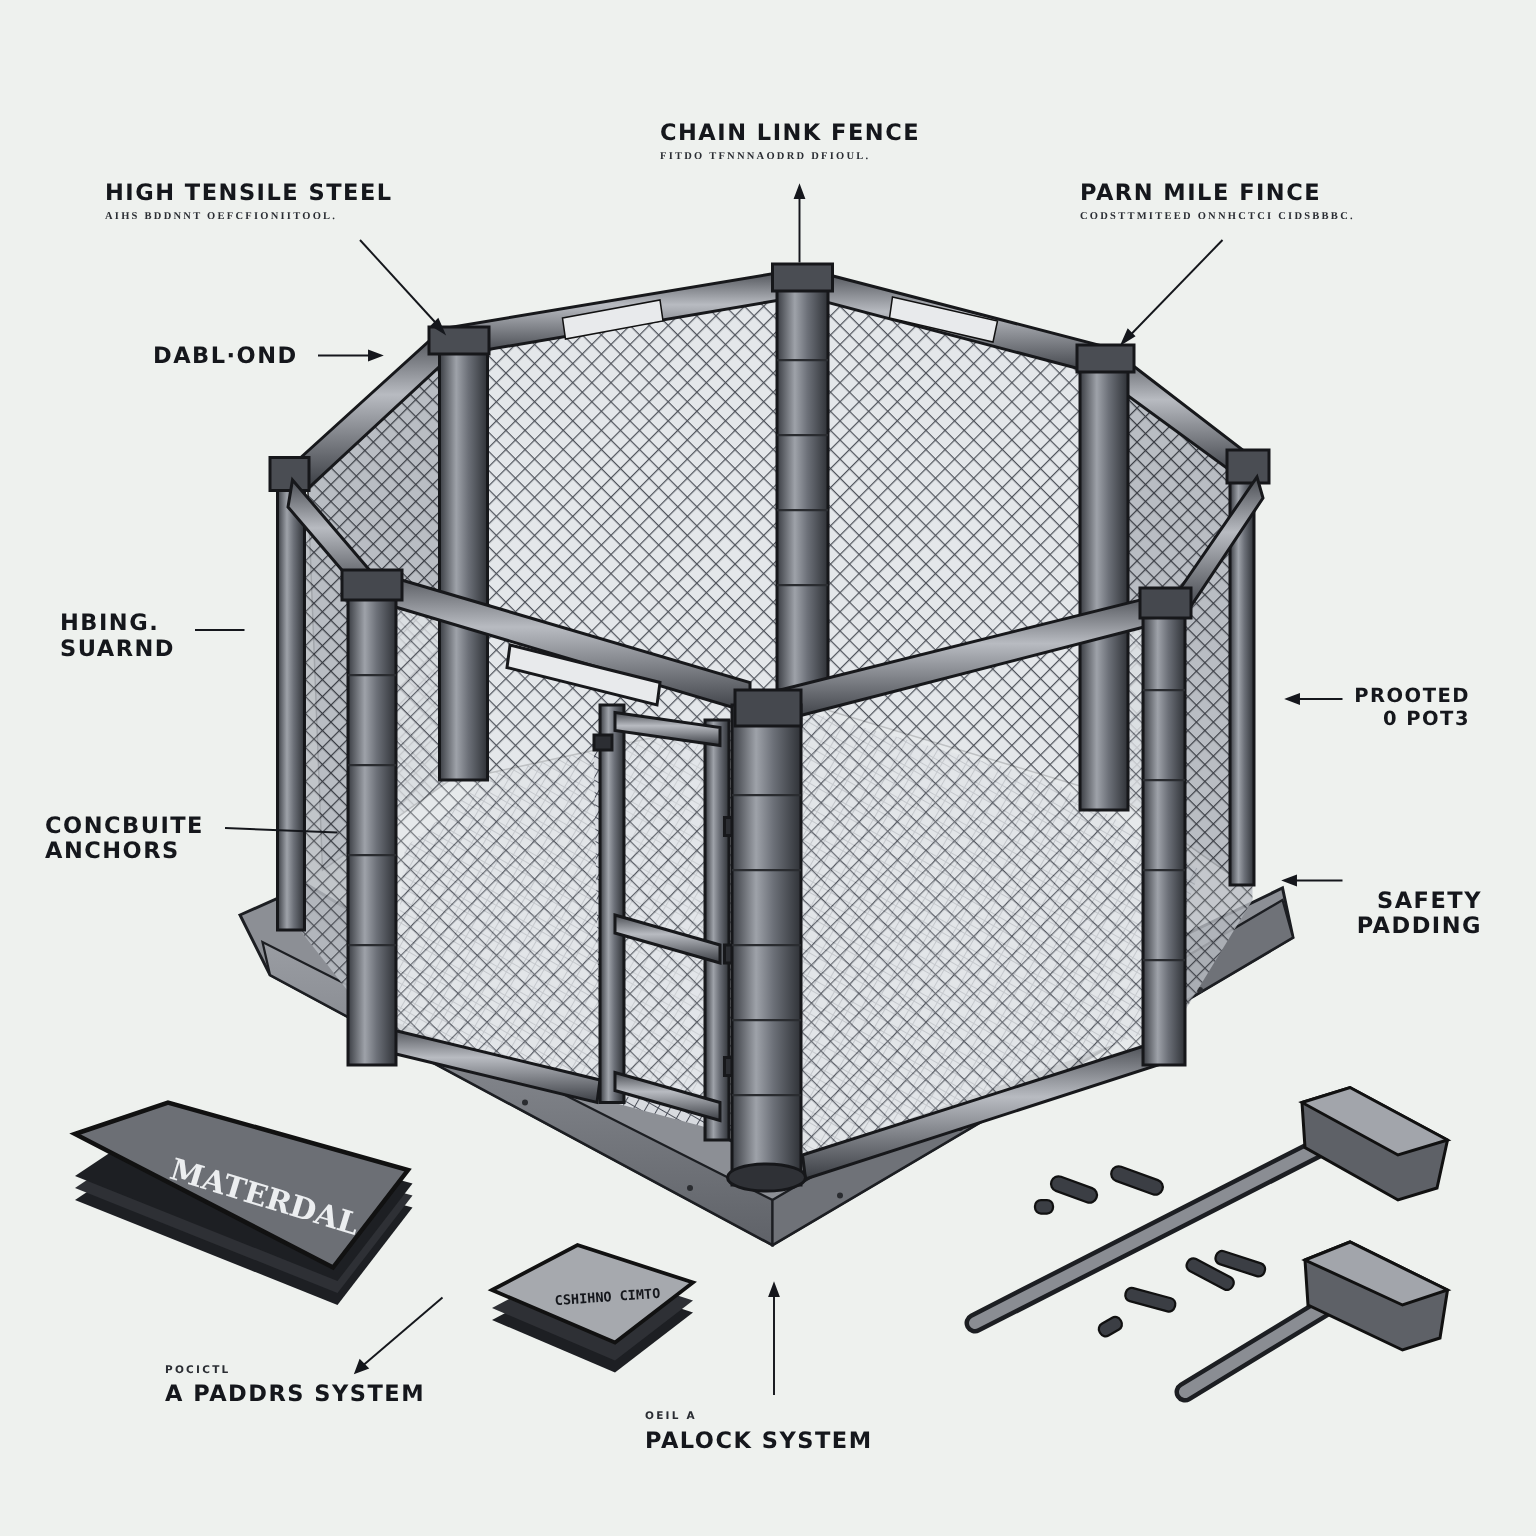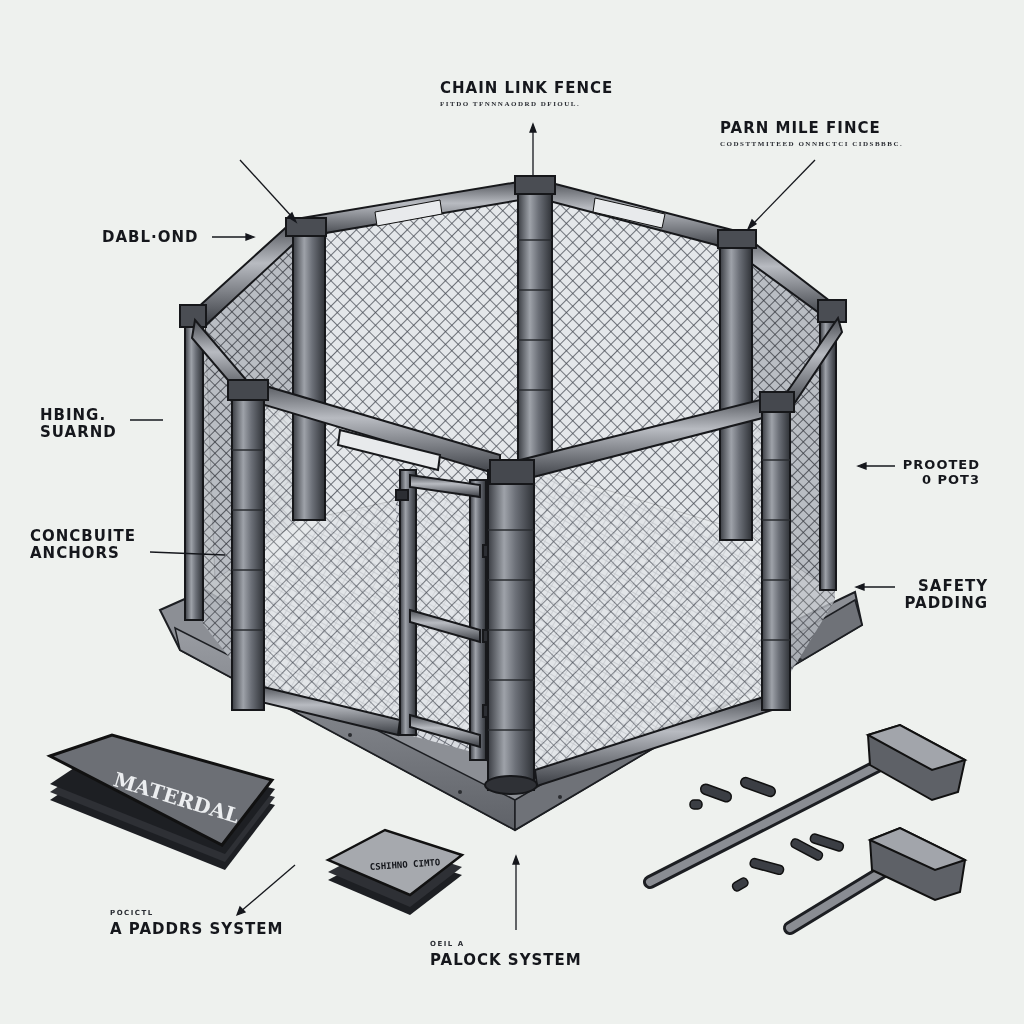--- a/index.html
+++ b/index.html
@@ -209,43 +209,47 @@
     <rect x="732" y="880" width="16" height="9" rx="4" transform="rotate(-30 740 884)"></rect>
     <rect x="690" y="800" width="12" height="9" rx="4"></rect>
   </g>
 </svg>
 
 <div class="label center" style="left:440px; top:80px; width:200px;">
   <span class="title">CHAIN LINK FENCE</span>
   <span class="sub">FITDO TFNNNAODRD DFIOUL.</span>
 </div>
 
+<div class="label center" style="left:70px; top:120px; width:240px;">
+  <span class="title">HIGH TENSILE STEEL</span>
+  <span class="sub">AIHS BDDNNT OEFCFIONIITOOL.</span>
+</div>
 
 <div class="label center" style="left:720px; top:120px; width:220px;">
   <span class="title">PARN MILE FINCE</span>
   <span class="sub">CODSTTMITEED ONNHCTCI CIDSBBBC.</span>
 </div>
 
 <div class="label" style="left:102px; top:229px;">
   <span class="title">DABL·OND</span>
 </div>
 
 <div class="label center" style="left:40px; top:407px; width:90px;">
   <span class="title">HBING. SUARND</span>
 </div>
 
-<div class="label center" style="left:30px; top:528px; width:130px;">
+<div class="label center" style="left:30px; top:542px; width:130px;">
   <span class="title">CONCBUITE ANCHORS</span>
 </div>
 
 <div class="label right" style="left:900px; top:458px; width:80px;">
   <span class="title" style="font-size:13px;">PROOTED 0 POT3</span>
 </div>
 
-<div class="label right" style="left:900px; top:578px; width:88px;">
+<div class="label right" style="left:900px; top:592px; width:88px;">
   <span class="title">SAFETY PADDING</span>
 </div>
 
 <div class="label center" style="left:110px; top:909px; width:180px;">
   <span class="pre">POCICTL</span>
   <span class="title">A PADDRS SYSTEM</span>
 </div>
 
 <div class="label center" style="left:430px; top:940px; width:180px;">
   <span class="pre">OEIL A</span>

